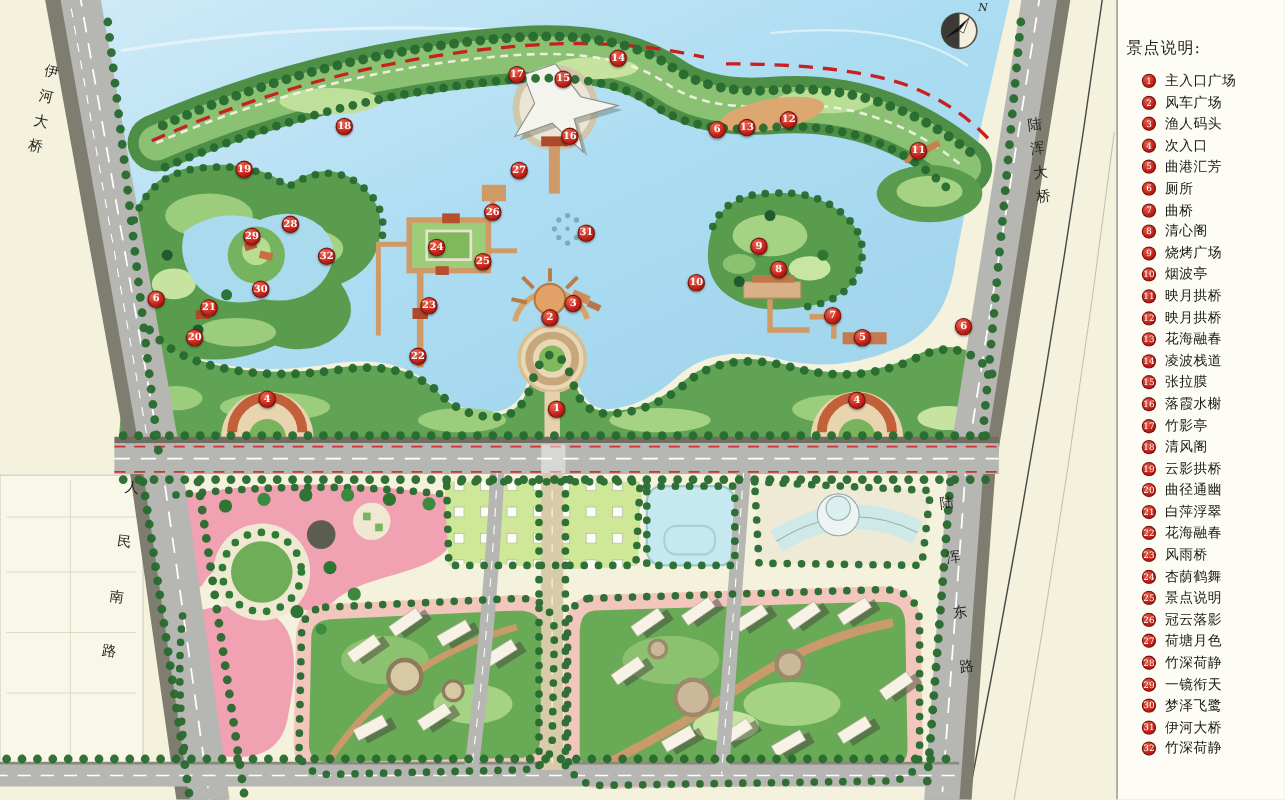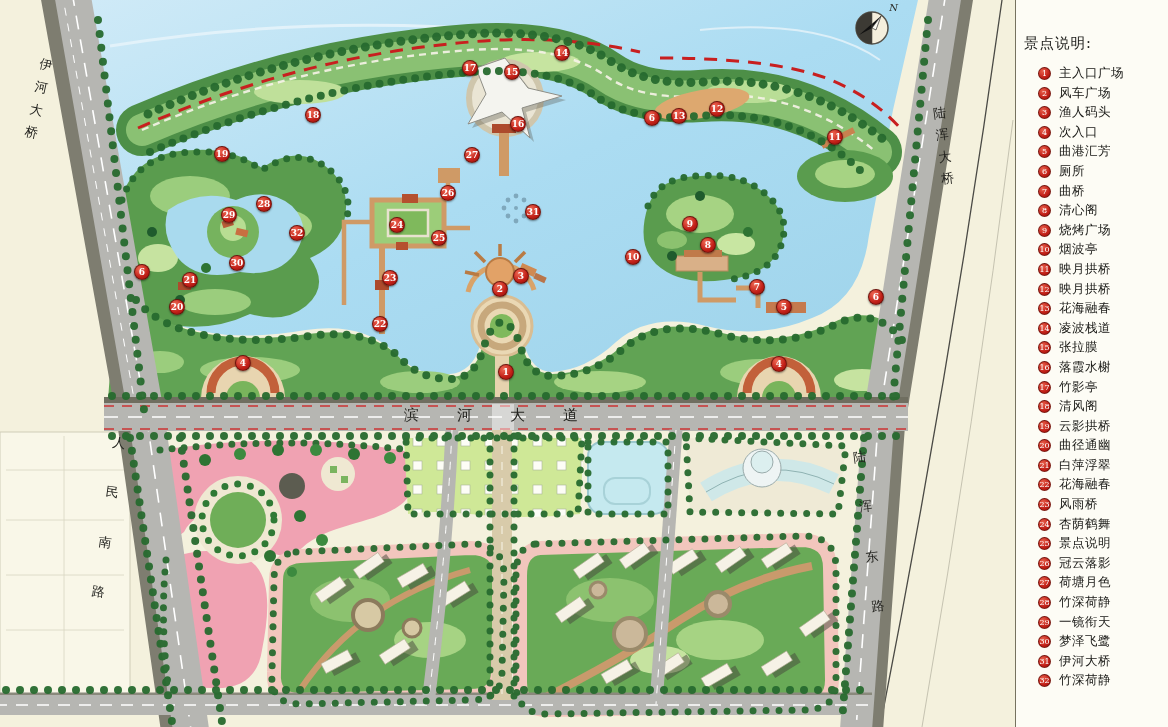--- a/index.html
+++ b/index.html
@@ -379,21 +379,20 @@
         <polygon points="0,0 -13,7 9,-12" fill="#111"></polygon>
         <polygon points="0,0 9,-12 4,2" fill="#fcfaf2" stroke="#111" stroke-width="0.6"></polygon>
         <line x1="0" y1="-16" x2="0" y2="16" stroke="#55524a" stroke-width="0.6"></line>
       </g>
     </svg>
 
     <div class="vlabel" style="left:40px;top:48px;letter-spacing:23px;transform:rotate(12deg);">伊河大桥</div>
     <div class="vlabel" style="left:928px;top:96px;letter-spacing:22px;transform:rotate(-7deg);">陆浑大桥</div>
     <div class="vlabel" style="left:112px;top:426px;letter-spacing:50px;transform:rotate(8deg);">人民南路</div>
     <div class="vlabel" style="left:848px;top:440px;letter-spacing:50px;transform:rotate(-7deg);">陆浑东路</div>
-    <div class="hlabel" style="left:404px;top:406px;">滨河大道</div>
 
     <div class="compass">
       <span class="nlab">N</span>
     </div>
 
     <div class="marker-layer">
         <div class="marker" style="left: 554px; top: 45px;">14</div>
         <div class="marker" style="left: 462px; top: 60px;">17</div>
         <div class="marker" style="left: 504px; top: 64px;">15</div>
         <div class="marker" style="left: 510px; top: 116px;">16</div>

